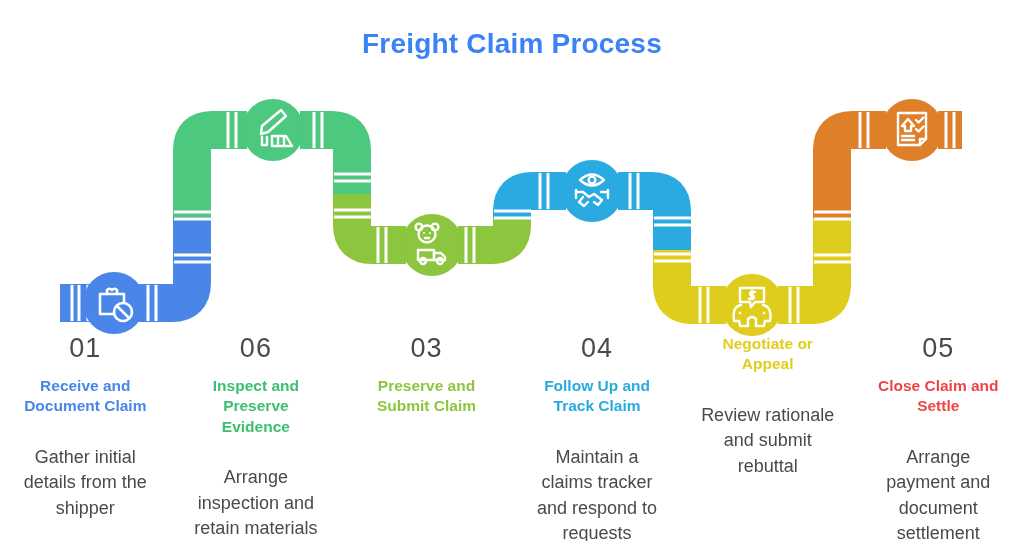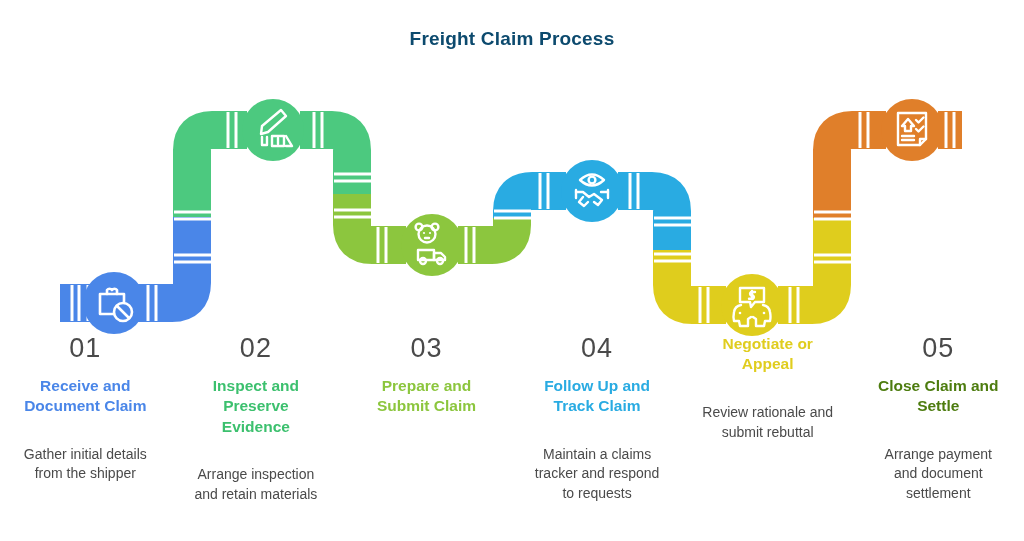--- a/index.html
+++ b/index.html
@@ -4,31 +4,31 @@
 <style>
   html,body{margin:0;padding:0;}
   body{
     width:1024px;height:541px;background:#ffffff;
     font-family:"Liberation Sans", sans-serif;
     overflow:hidden;position:relative;
   }
   #infographic{position:absolute;inset:0;}
   .title{
     position:absolute;top:28px;left:0;width:1024px;text-align:center;
-    font-size:19px;font-weight:bold;color:#0c4a6e;letter-spacing:.2px;
+    font-size:28px;font-weight:bold;color:#3b82f6;letter-spacing:.2px;
   }
   svg.pipes{position:absolute;top:0;left:0;width:1024px;height:541px;}
   .steps{position:absolute;top:334px;left:0;width:1024px;display:flex;}
   .step{width:170.6px;box-sizing:border-box;padding:0 18px;text-align:center;}
   .num{
     font-size:27px;color:#4a4a4a;font-weight:400;line-height:1.1;
     margin-bottom:12px;letter-spacing:1px;
   }
   .label{font-size:15.5px;font-weight:bold;line-height:1.32;margin-bottom:24px;}
-  .desc{font-size:14px;color:#4a4a4a;line-height:1.42;margin-top:28px;}
+  .desc{font-size:18px;color:#4a4a4a;line-height:1.42;margin-top:28px;}
 </style>
 </head>
 <body>
 
 <div id="infographic">
 
   <div class="title">Freight Claim Process</div>
 
   <svg class="pipes" viewBox="0 0 1024 541">
     <defs>
@@ -229,41 +229,41 @@
 
   <div class="steps">
 
     <div class="step">
       <div class="num">01</div>
       <div class="label" style="color:#4a86e8">Receive and Document Claim</div>
       <div class="desc">Gather initial details from the shipper</div>
     </div>
 
     <div class="step">
-      <div class="num">02</div>
+      <div class="num">06</div>
       <div class="label" style="color:#3cc06e">Inspect and Preserve Evidence</div>
       <div class="desc">Arrange inspection and retain materials</div>
     </div>
 
     <div class="step">
       <div class="num">03</div>
-      <div class="label" style="color:#8cc63e">Prepare and Submit Claim</div>
+      <div class="label" style="color:#8cc63e">Preserve and Submit Claim</div>
     </div>
 
     <div class="step">
       <div class="num">04</div>
       <div class="label" style="color:#29abe2">Follow Up and Track Claim</div>
       <div class="desc">Maintain a claims tracker and respond to requests</div>
     </div>
 
     <div class="step">
       <div class="label" style="color:#e0cd1e">Negotiate or Appeal</div>
       <div class="desc">Review rationale and submit rebuttal</div>
     </div>
 
     <div class="step">
       <div class="num">05</div>
-      <div class="label" style="color:#4d7c0f">Close Claim and Settle</div>
+      <div class="label" style="color:#ef4444">Close Claim and Settle</div>
       <div class="desc">Arrange payment and document settlement</div>
     </div>
 
   </div>
 </div>
 
 </body></html>

